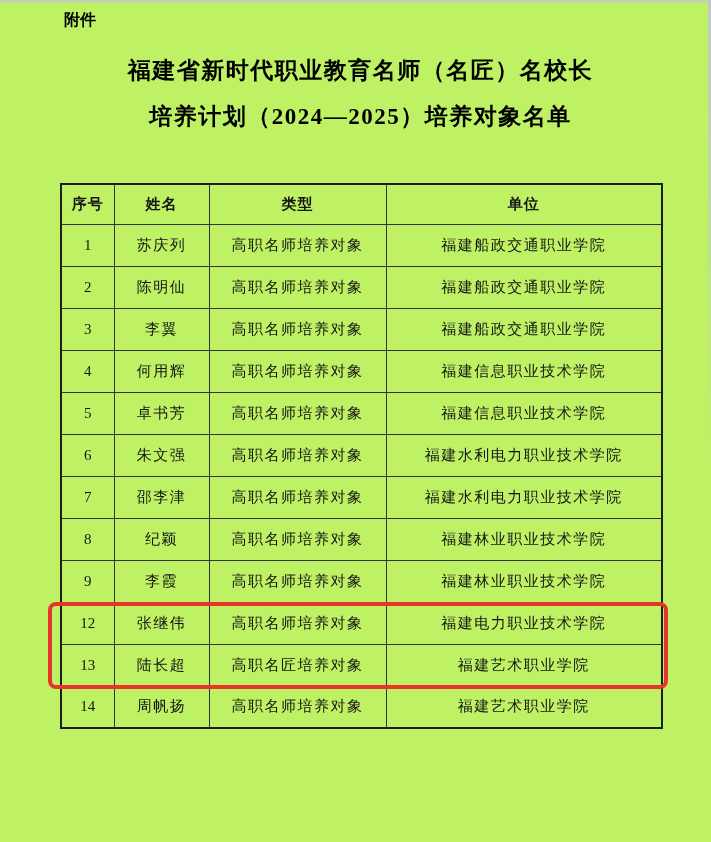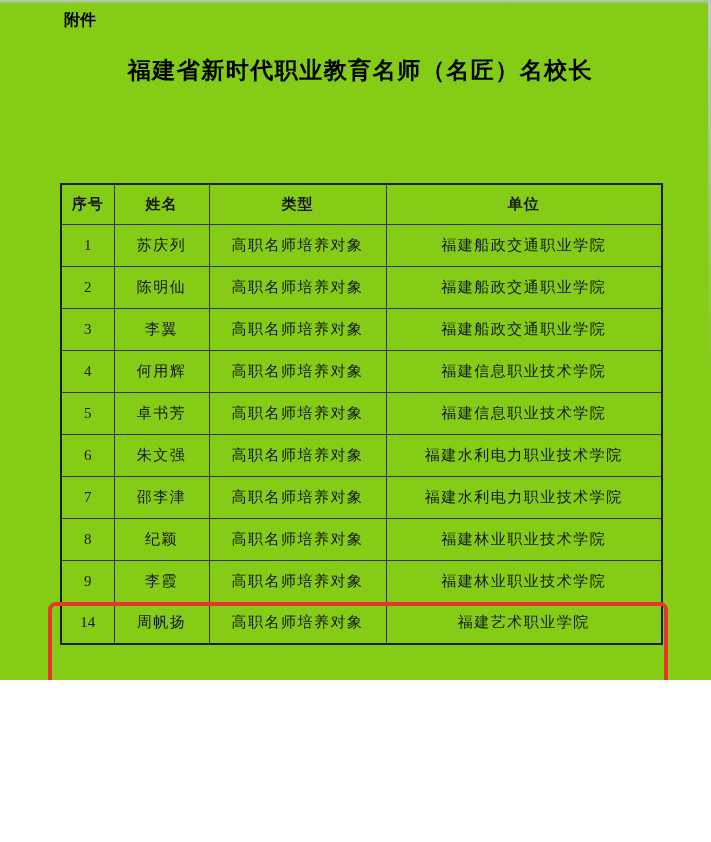--- a/index.html
+++ b/index.html
@@ -1,21 +1,21 @@
 <!DOCTYPE html>
 <html><head>
 <meta charset="utf-8">
 <style>
   * { margin: 0; padding: 0; box-sizing: border-box; }
   html, body { background: #ffffff; }
   .page {
     position: relative;
     width: 711px;
-    height: 680px;
-    background: #84cc16;
+    height: 842px;
+    background: #bef264;
     font-family: "Liberation Serif", "DejaVu Serif", serif;
     color: #151515;
     overflow: hidden;
   }
   .edge-top {
     position: absolute; top: 0; left: 0; right: 0; height: 4px;
     background: linear-gradient(to bottom, #c3c7cb, rgba(255,255,255,0));
   }
   .edge-right {
     position: absolute; top: 0; right: 0; width: 3px; height: 100%;
@@ -76,20 +76,21 @@
 
 <div class="page">
 
   <div class="edge-top"></div>
   <div class="edge-right"></div>
 
   <div class="attachment-label">附件</div>
 
   <div class="doc-title">
     <div>福建省新时代职业教育名师（名匠）名校长</div>
+    <div>培养计划（2024—2025）培养对象名单</div>
   </div>
 
   <table class="roster">
     <colgroup>
       <col style="width:53px">
       <col style="width:95px">
       <col style="width:177px">
       <col style="width:276px">
     </colgroup>
     <thead>
@@ -149,20 +150,32 @@
           <td>高职名师培养对象</td>
           <td>福建林业职业技术学院</td>
         </tr>
         <tr>
           <td>9</td>
           <td>李霞</td>
           <td>高职名师培养对象</td>
           <td>福建林业职业技术学院</td>
         </tr>
         <tr>
+          <td>12</td>
+          <td>张继伟</td>
+          <td>高职名师培养对象</td>
+          <td>福建电力职业技术学院</td>
+        </tr>
+        <tr>
+          <td>13</td>
+          <td>陆长超</td>
+          <td>高职名匠培养对象</td>
+          <td>福建艺术职业学院</td>
+        </tr>
+        <tr>
           <td>14</td>
           <td>周帆扬</td>
           <td>高职名师培养对象</td>
           <td>福建艺术职业学院</td>
         </tr>
       </tbody>
   </table>
 
   <div class="highlight-box"></div>
 

